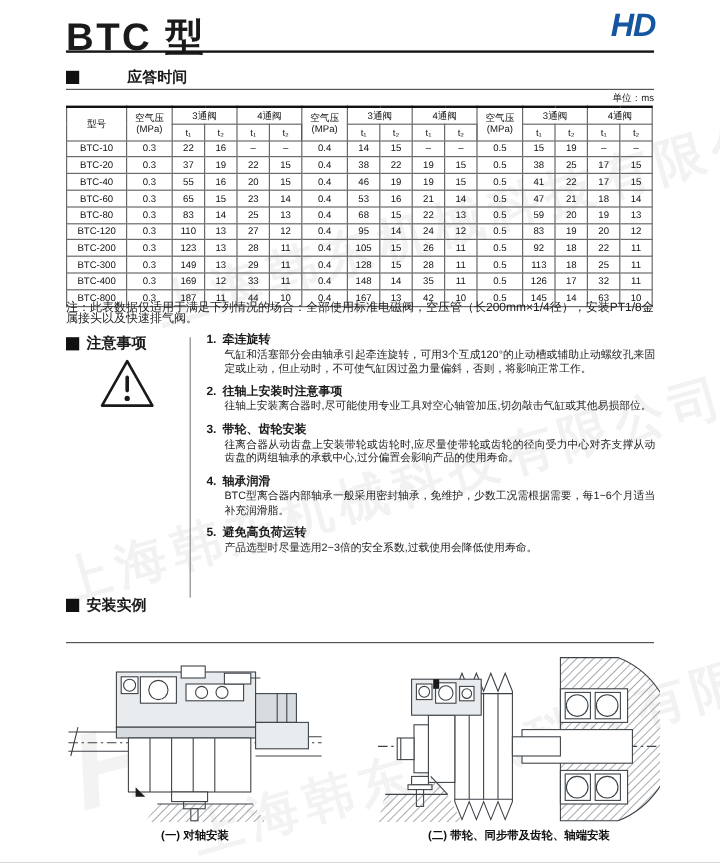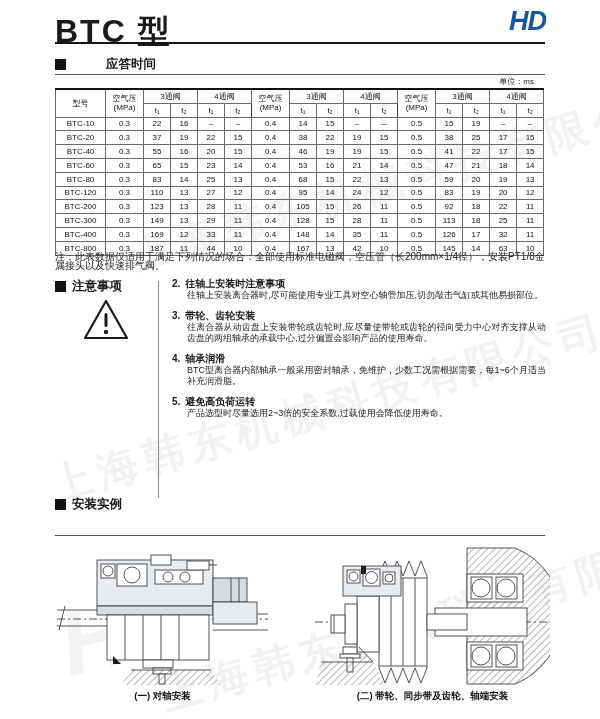--- a/index.html
+++ b/index.html
@@ -12,21 +12,21 @@
       opacity:.08;transform:rotate(-14deg);pointer-events:none;}
   
   .title{position:absolute;left:55px;top:10px;font-size:32px;font-weight:bold;letter-spacing:2px;}
   .logo{position:absolute;right:54px;top:6px;font-size:27px;font-weight:bold;font-style:italic;
         color:#1456a0;letter-spacing:-1px;}
   .title-rule{position:absolute;left:55px;width:490px;top:42px;height:2px;background:#161616;}
   
   .sec-head{position:absolute;font-size:12.5px;font-weight:bold;display:flex;align-items:center;gap:6px;}
   .sq{display:inline-block;width:11px;height:11px;background:#111;}
   .sec-rule{position:absolute;left:55px;width:490px;height:1px;background:#555;}
-  .unit{position:absolute;right:66px;top:76px;font-size:8px;color:#222;}
+  .unit{position:absolute;right:55px;top:76px;font-size:8px;color:#222;}
   
   .rt-wrap{position:absolute;left:55px;top:88px;width:490px;}
   table.rt{border-collapse:collapse;table-layout:fixed;width:414px;font-size:8px;color:#111;
            border:1px solid #333;border-top:2px solid #111;border-bottom:1.5px solid #111;}
   .rt th,.rt td{border:0.8px solid #6a6a6a;text-align:center;padding:0;height:12.8px;
                 line-height:11px;font-weight:normal;overflow:hidden;}
   .rt thead th{font-size:8px;line-height:9px;}
   .rt td.model{font-size:8px;}
   .rt .gstart{border-left:1.4px solid #333;}
   .note{position:absolute;left:55px;top:252px;width:490px;font-size:10px;color:#222;line-height:9px;}
@@ -318,20 +318,24 @@
   <div class="divider"></div>
   <div class="warn-wrap">
     <svg width="48" height="44" viewBox="0 0 48 44">
       <path d="M24 3 L45 40 L3 40 Z" fill="#fff" stroke="#1a1a1a" stroke-width="2.2" stroke-linejoin="round"></path>
       <rect x="22.5" y="15" width="3" height="14" rx="1.5" fill="#1a1a1a"></rect>
       <circle cx="24" cy="34" r="2.2" fill="#1a1a1a"></circle>
     </svg>
   </div>
   <div class="p-list">
       <div class="p-item">
+        <div class="p-title"><span class="p-num">1.</span><span>牵连旋转</span></div>
+        <div class="p-body">气缸和活塞部分会由轴承引起牵连旋转，可用3个互成120°的止动槽或辅助止动螺纹孔来固定或止动，但止动时，不可使气缸因过盈力量偏斜，否则，将影响正常工作。</div>
+      </div>
+      <div class="p-item">
         <div class="p-title"><span class="p-num">2.</span><span>往轴上安装时注意事项</span></div>
         <div class="p-body">往轴上安装离合器时,尽可能使用专业工具对空心轴管加压,切勿敲击气缸或其他易损部位。</div>
       </div>
       <div class="p-item">
         <div class="p-title"><span class="p-num">3.</span><span>带轮、齿轮安装</span></div>
         <div class="p-body">往离合器从动齿盘上安装带轮或齿轮时,应尽量使带轮或齿轮的径向受力中心对齐支撑从动齿盘的两组轴承的承载中心,过分偏置会影响产品的使用寿命。</div>
       </div>
       <div class="p-item">
         <div class="p-title"><span class="p-num">4.</span><span>轴承润滑</span></div>
         <div class="p-body">BTC型离合器内部轴承一般采用密封轴承，免维护，少数工况需根据需要，每1~6个月适当补充润滑脂。</div>

